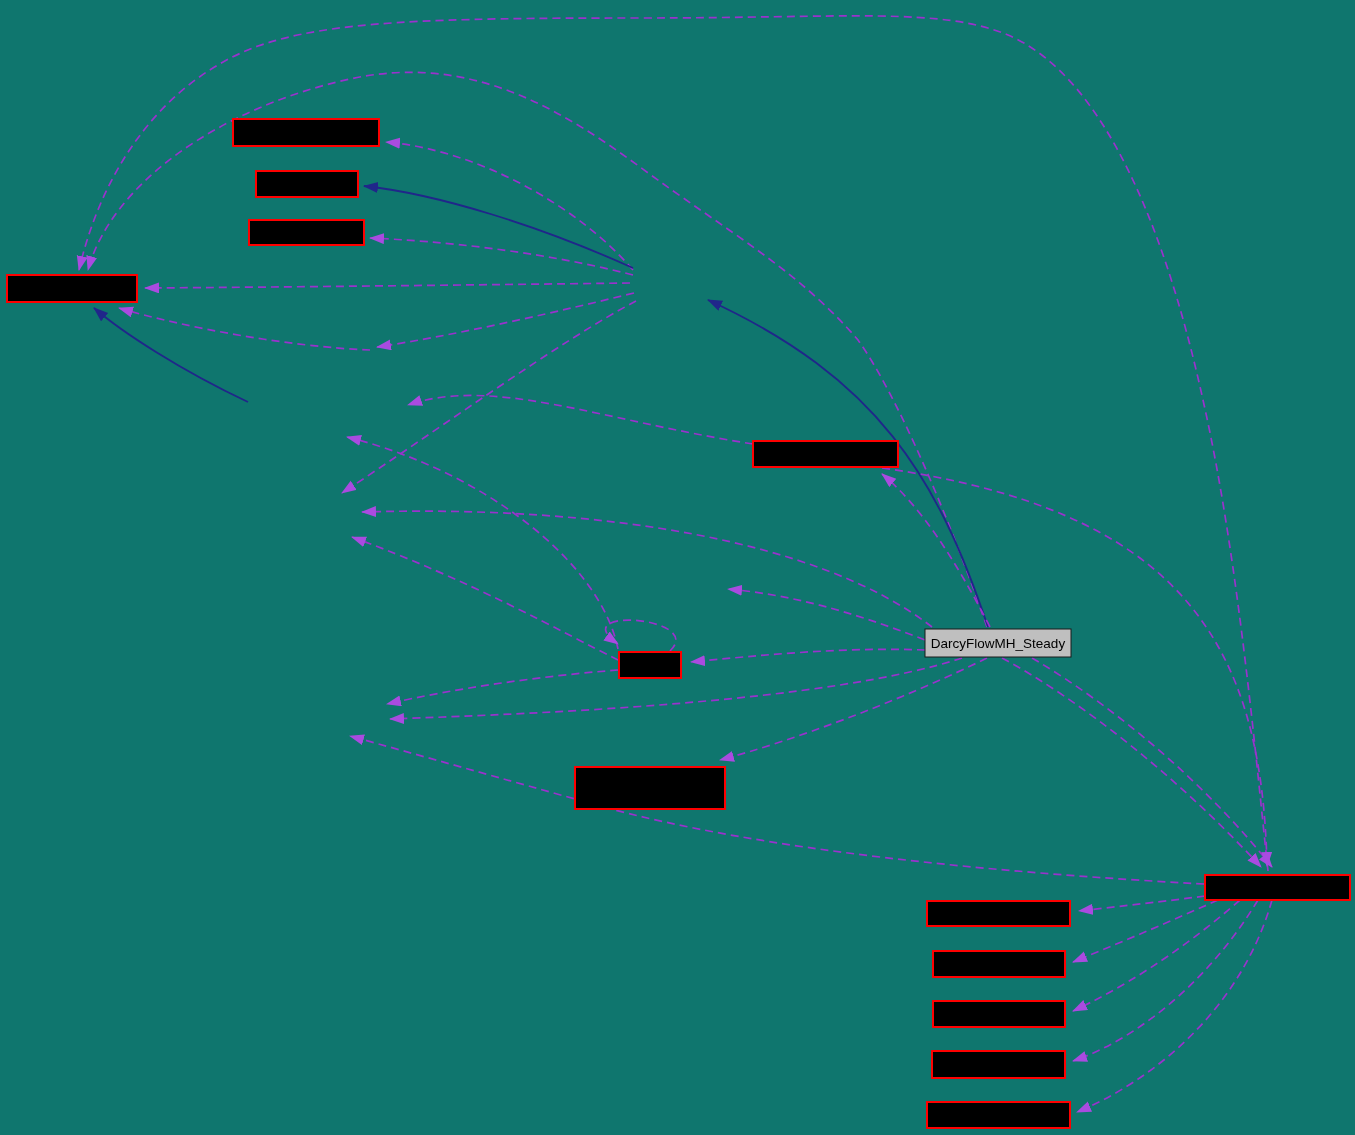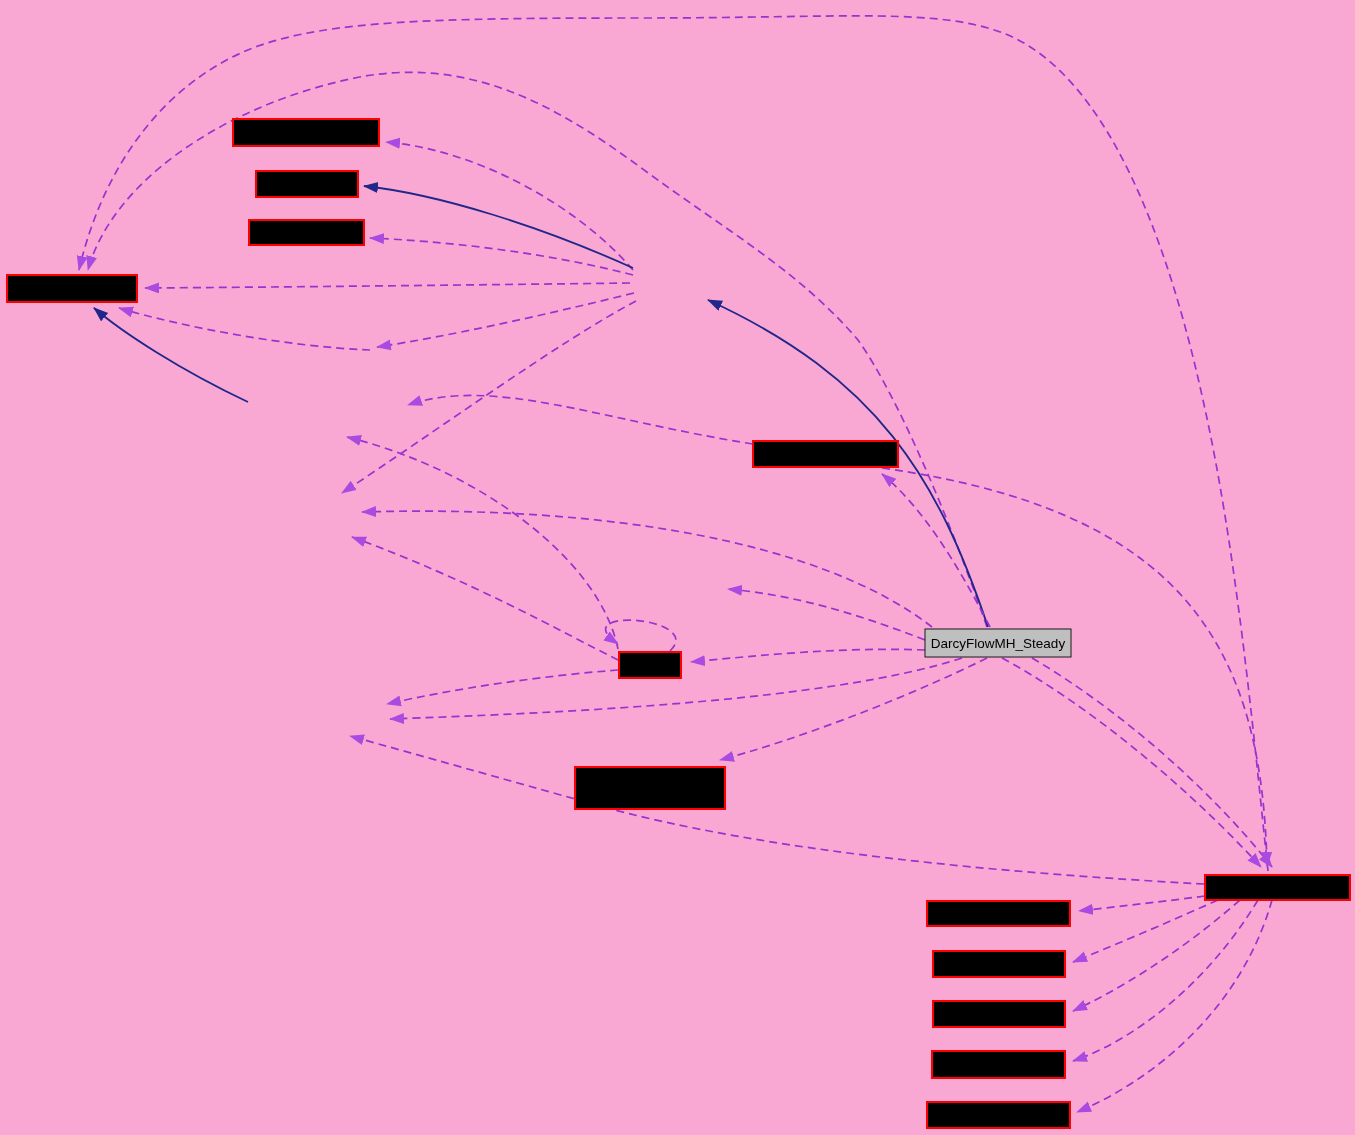--- a/index.html
+++ b/index.html
@@ -1,16 +1,16 @@
 <!DOCTYPE html>
 <html><head>
 <meta charset="utf-8">
 <style>
   html,body{margin:0;padding:0;background:#000;}
-  #stage{position:relative;width:1355px;height:1135px;background:#f9a8d4;overflow:hidden;
+  #stage{position:relative;width:1355px;height:1135px;background:#0f766e;overflow:hidden;
          font-family:"Liberation Sans", sans-serif;}
   svg{position:absolute;left:0;top:0;}
   .edge-dashed{fill:none;stroke-dasharray:8 5;}
   .edge-solid{fill:none;}
   .class-box{shape-rendering:crispEdges;}
   text.main-label{font-family:"Liberation Sans", sans-serif;font-size:13.5px;}
 </style>
 </head>
 <body>
 

